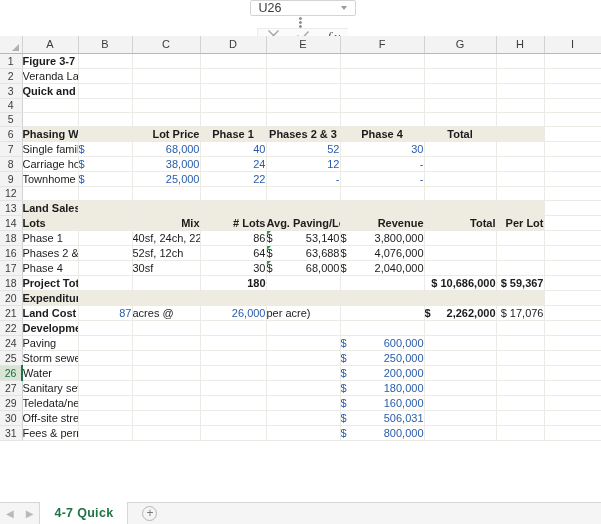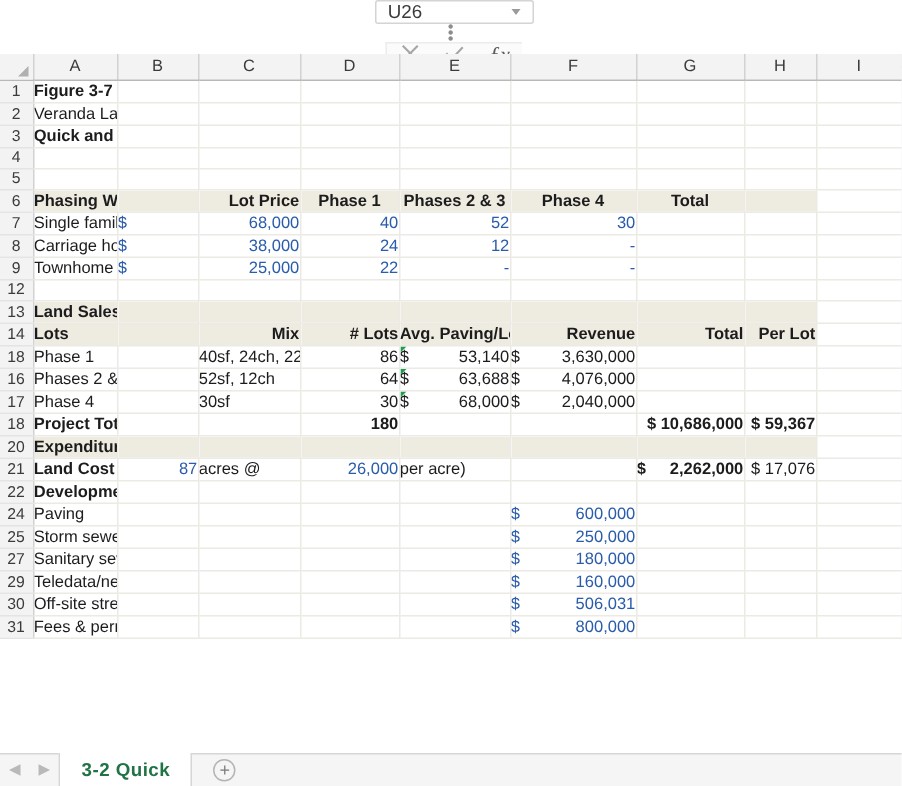--- a/index.html
+++ b/index.html
@@ -437,21 +437,21 @@
     <td class="cell l">Phase 1</td>
     <td class="cell"></td>
     <td class="cell l">40sf, 24ch, 22th</td>
     <td class="cell r">86</td>
     <td class="cell errtri">
       <span style="float:left">$</span>
       <span style="float:right">53,140</span>
     </td>
     <td class="cell">
       <span style="float:left">$</span>
-      <span style="float:right">3,630,000</span>
+      <span style="float:right">3,800,000</span>
     </td>
     <td class="cell"></td>
     <td class="cell"></td>
     <td class="cell"></td>
   </tr>
 
   <tr>
     <td class="rowhead">16</td>
     <td class="cell l">Phases 2 &amp; 3</td>
     <td class="cell"></td>
@@ -571,20 +571,35 @@
     <td class="cell"></td>
     <td class="cell blue">
       <span style="float:left">$</span>
       <span style="float:right">250,000</span>
     </td>
     <td class="cell"></td>
     <td class="cell"></td>
     <td class="cell"></td>
   </tr>
 
+  <tr>
+    <td class="rowhead active">26</td>
+    <td class="cell l">Water</td>
+    <td class="cell"></td>
+    <td class="cell"></td>
+    <td class="cell"></td>
+    <td class="cell"></td>
+    <td class="cell blue">
+      <span style="float:left">$</span>
+      <span style="float:right">200,000</span>
+    </td>
+    <td class="cell"></td>
+    <td class="cell"></td>
+    <td class="cell"></td>
+  </tr>
 
   <tr>
     <td class="rowhead">27</td>
     <td class="cell l">Sanitary sewer</td>
     <td class="cell"></td>
     <td class="cell"></td>
     <td class="cell"></td>
     <td class="cell"></td>
     <td class="cell blue">
       <span style="float:left">$</span>
@@ -646,15 +661,15 @@
 
 </tbody>
     </table>
 </div>
 
 <div id="tabbar">
   <div class="nav-arrows">
     <span class="nav-arrow">◀</span>
     <span class="nav-arrow">▶</span>
   </div>
-  <div id="sheet-tab">3-2 Quick</div>
+  <div id="sheet-tab">4-7 Quick</div>
   <div id="add-sheet">+</div>
 </div>
 
 </body></html>

